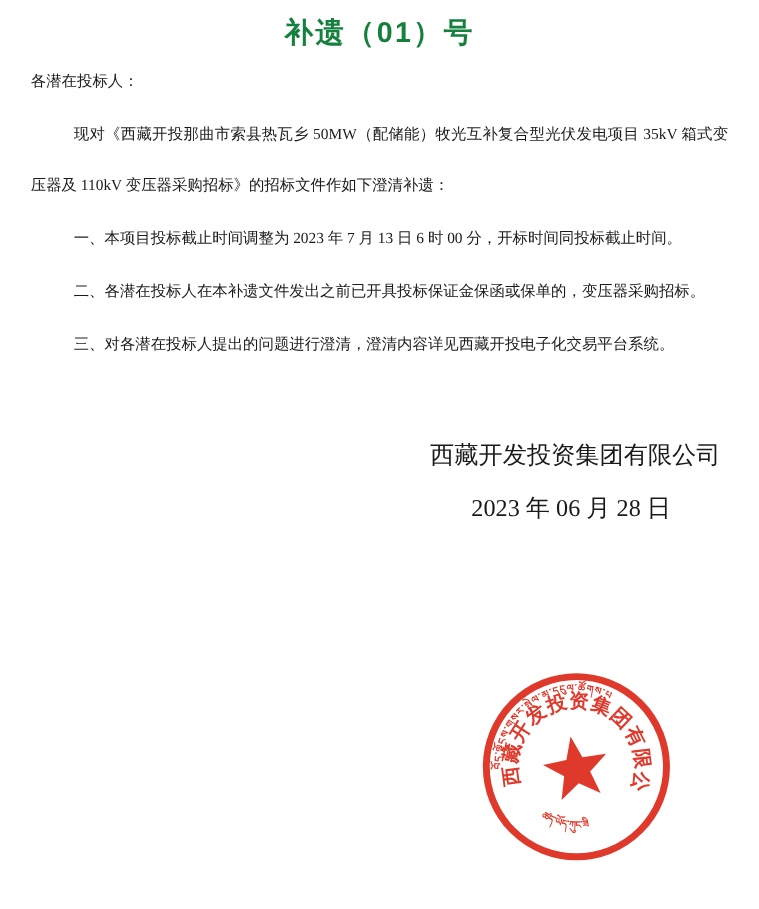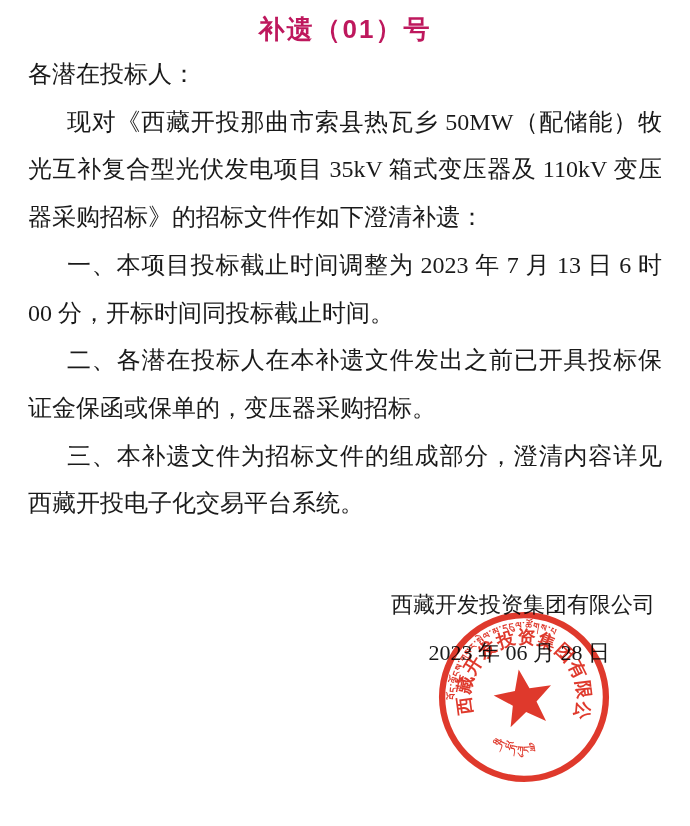--- a/index.html
+++ b/index.html
@@ -23,25 +23,25 @@
   }
   .title {
     margin: 0;
     padding-top: 4px;
     text-align: center;
     font-family: "Liberation Sans", "DejaVu Sans", sans-serif;
     font-weight: 700;
     font-size: 26px;
     line-height: 38px;
     letter-spacing: 2px;
-    color: #be185d;
+    color: #15803d;
   }
   .body-text {
     margin-top: 3px;
-    font-size: 24px;
+    font-size: 14px;
     line-height: 47.7px;
     text-align: justify;
   }
   .body-text p {
     margin: 0;
     padding: 0;
   }
   p.indent {
     text-indent: 39px;
     font-family: Liberation Serif, serif;
@@ -95,21 +95,21 @@
 
 <div class="page">
 
   <h1 class="title">补遗（01）号</h1>
 
   <div class="body-text">
     <p>各潜在投标人：</p>
     <p class="indent">现对《西藏开投那曲市索县热瓦乡 50MW（配储能）牧光互补复合型光伏发电项目 35kV 箱式变压器及 110kV 变压器采购招标》的招标文件作如下澄清补遗：</p>
     <p class="indent">一、本项目投标截止时间调整为 2023 年 7 月 13 日 6 时 00 分，开标时间同投标截止时间。</p>
     <p class="indent">二、各潜在投标人在本补遗文件发出之前已开具投标保证金保函或保单的，变压器采购招标。</p>
-    <p class="indent">三、本补遗文件为招标文件的组成部分，澄清内容详见西藏开投电子化交易平台系统。</p>
+    <p class="indent">三、对各潜在投标人提出的问题进行澄清，澄清内容详见西藏开投电子化交易平台系统。</p>
   </div>
 
   <div class="sig-company">西藏开发投资集团有限公司</div>
   <div class="sig-date">2023 年 06 月 28 日</div>
 
   <div class="stamp">
     <svg viewBox="0 0 200 200" xmlns="http://www.w3.org/2000/svg">
       <defs>
         <path id="arcTib" d="M 25.2 113.2 A 76 76 0 1 1 174.8 113.2" fill="none"></path>
         <path id="arcCn" d="M 43.6 120.5 A 60 60 0 1 1 156.4 120.5" fill="none"></path>

